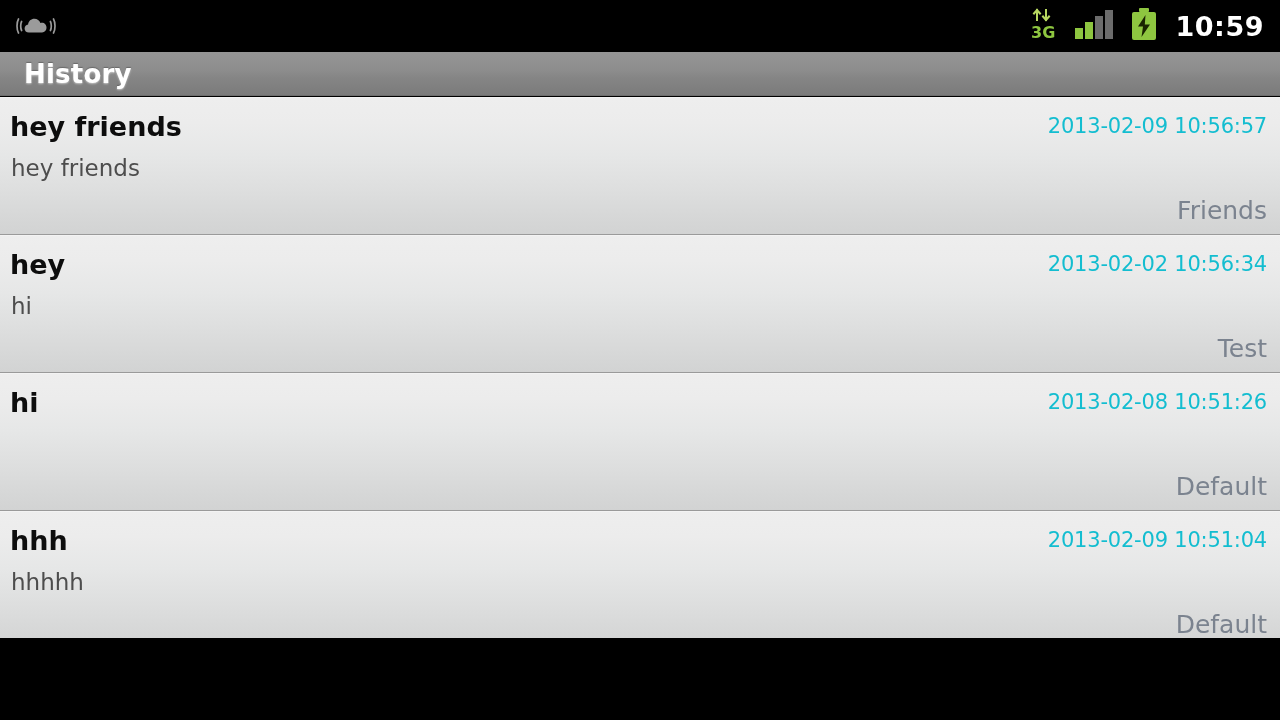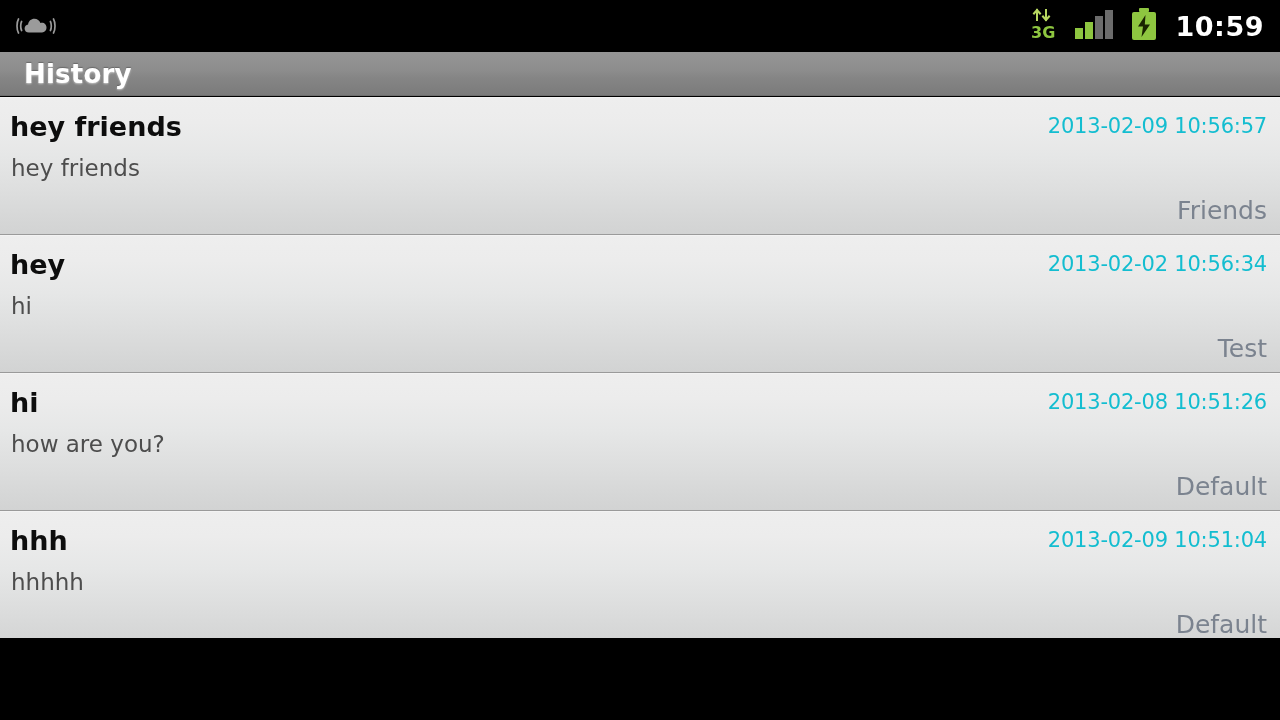--- a/index.html
+++ b/index.html
@@ -224,21 +224,20 @@
 
     <div class="history-item">
       <span class="item-title">hey</span>
       <span class="item-subtitle">hi</span>
       <span class="item-timestamp">2013-02-02 10:56:34</span>
       <span class="item-tag">Test</span>
     </div>
 
     <div class="history-item">
       <span class="item-title">hi</span>
-      <span class="item-subtitle">how are you?</span>
       <span class="item-timestamp">2013-02-08 10:51:26</span>
       <span class="item-tag">Default</span>
     </div>
 
     <div class="history-item">
       <span class="item-title">hhh</span>
       <span class="item-subtitle">hhhhh</span>
       <span class="item-timestamp">2013-02-09 10:51:04</span>
       <span class="item-tag">Default</span>
     </div>

